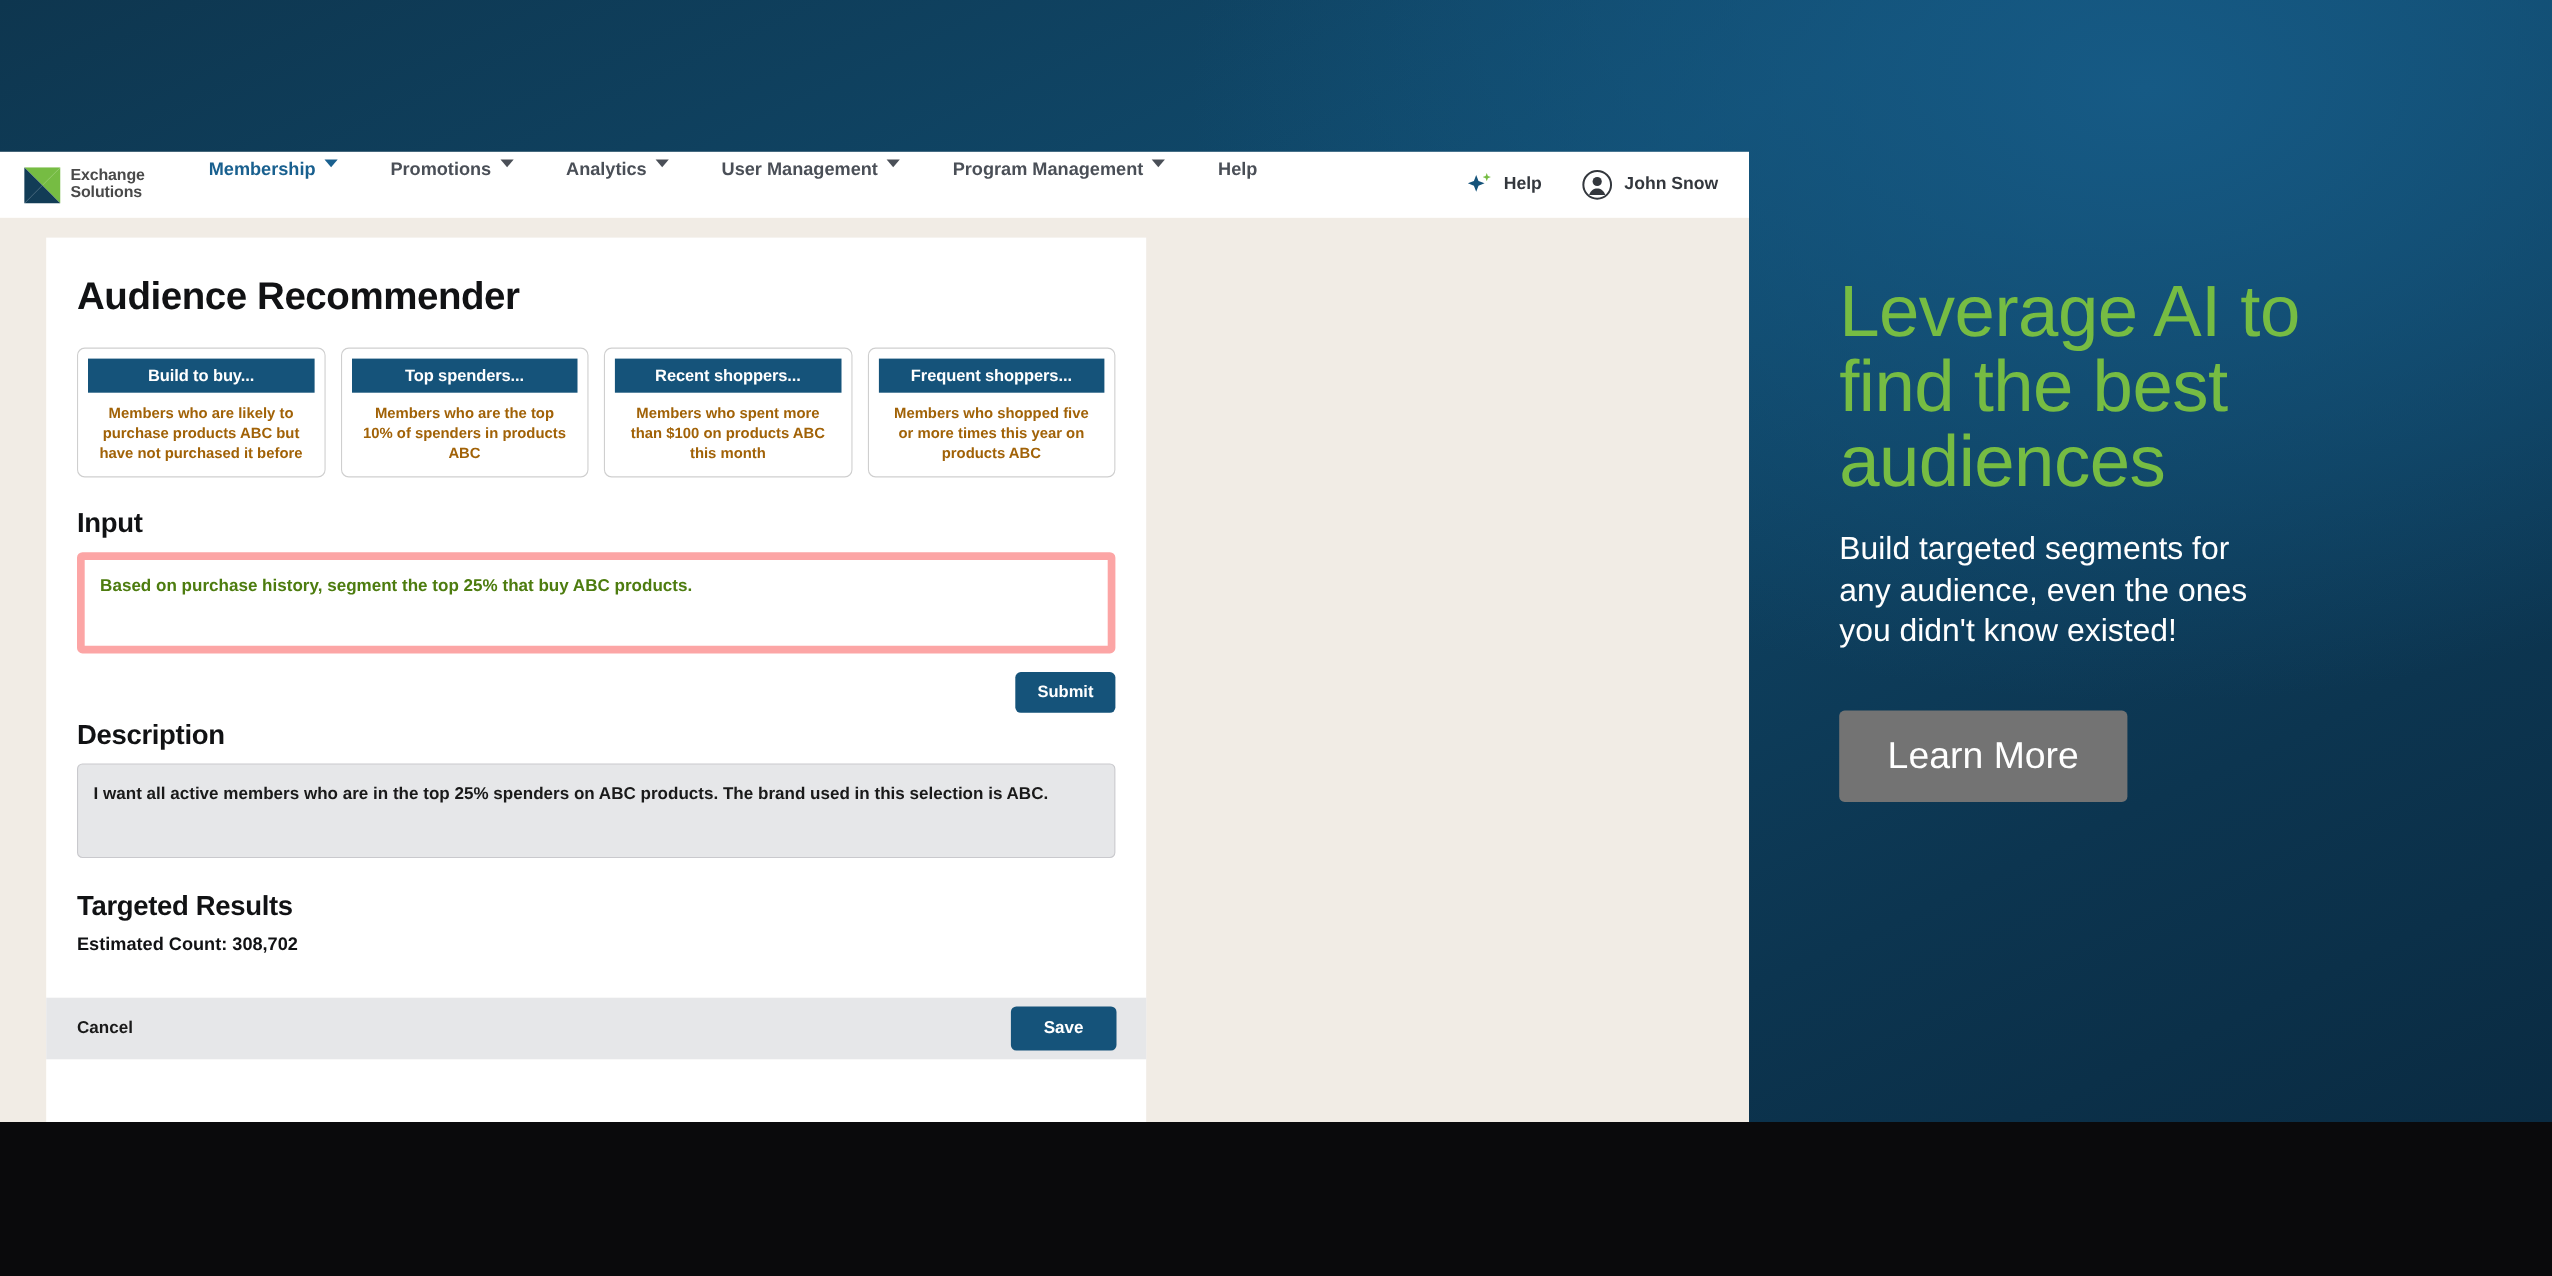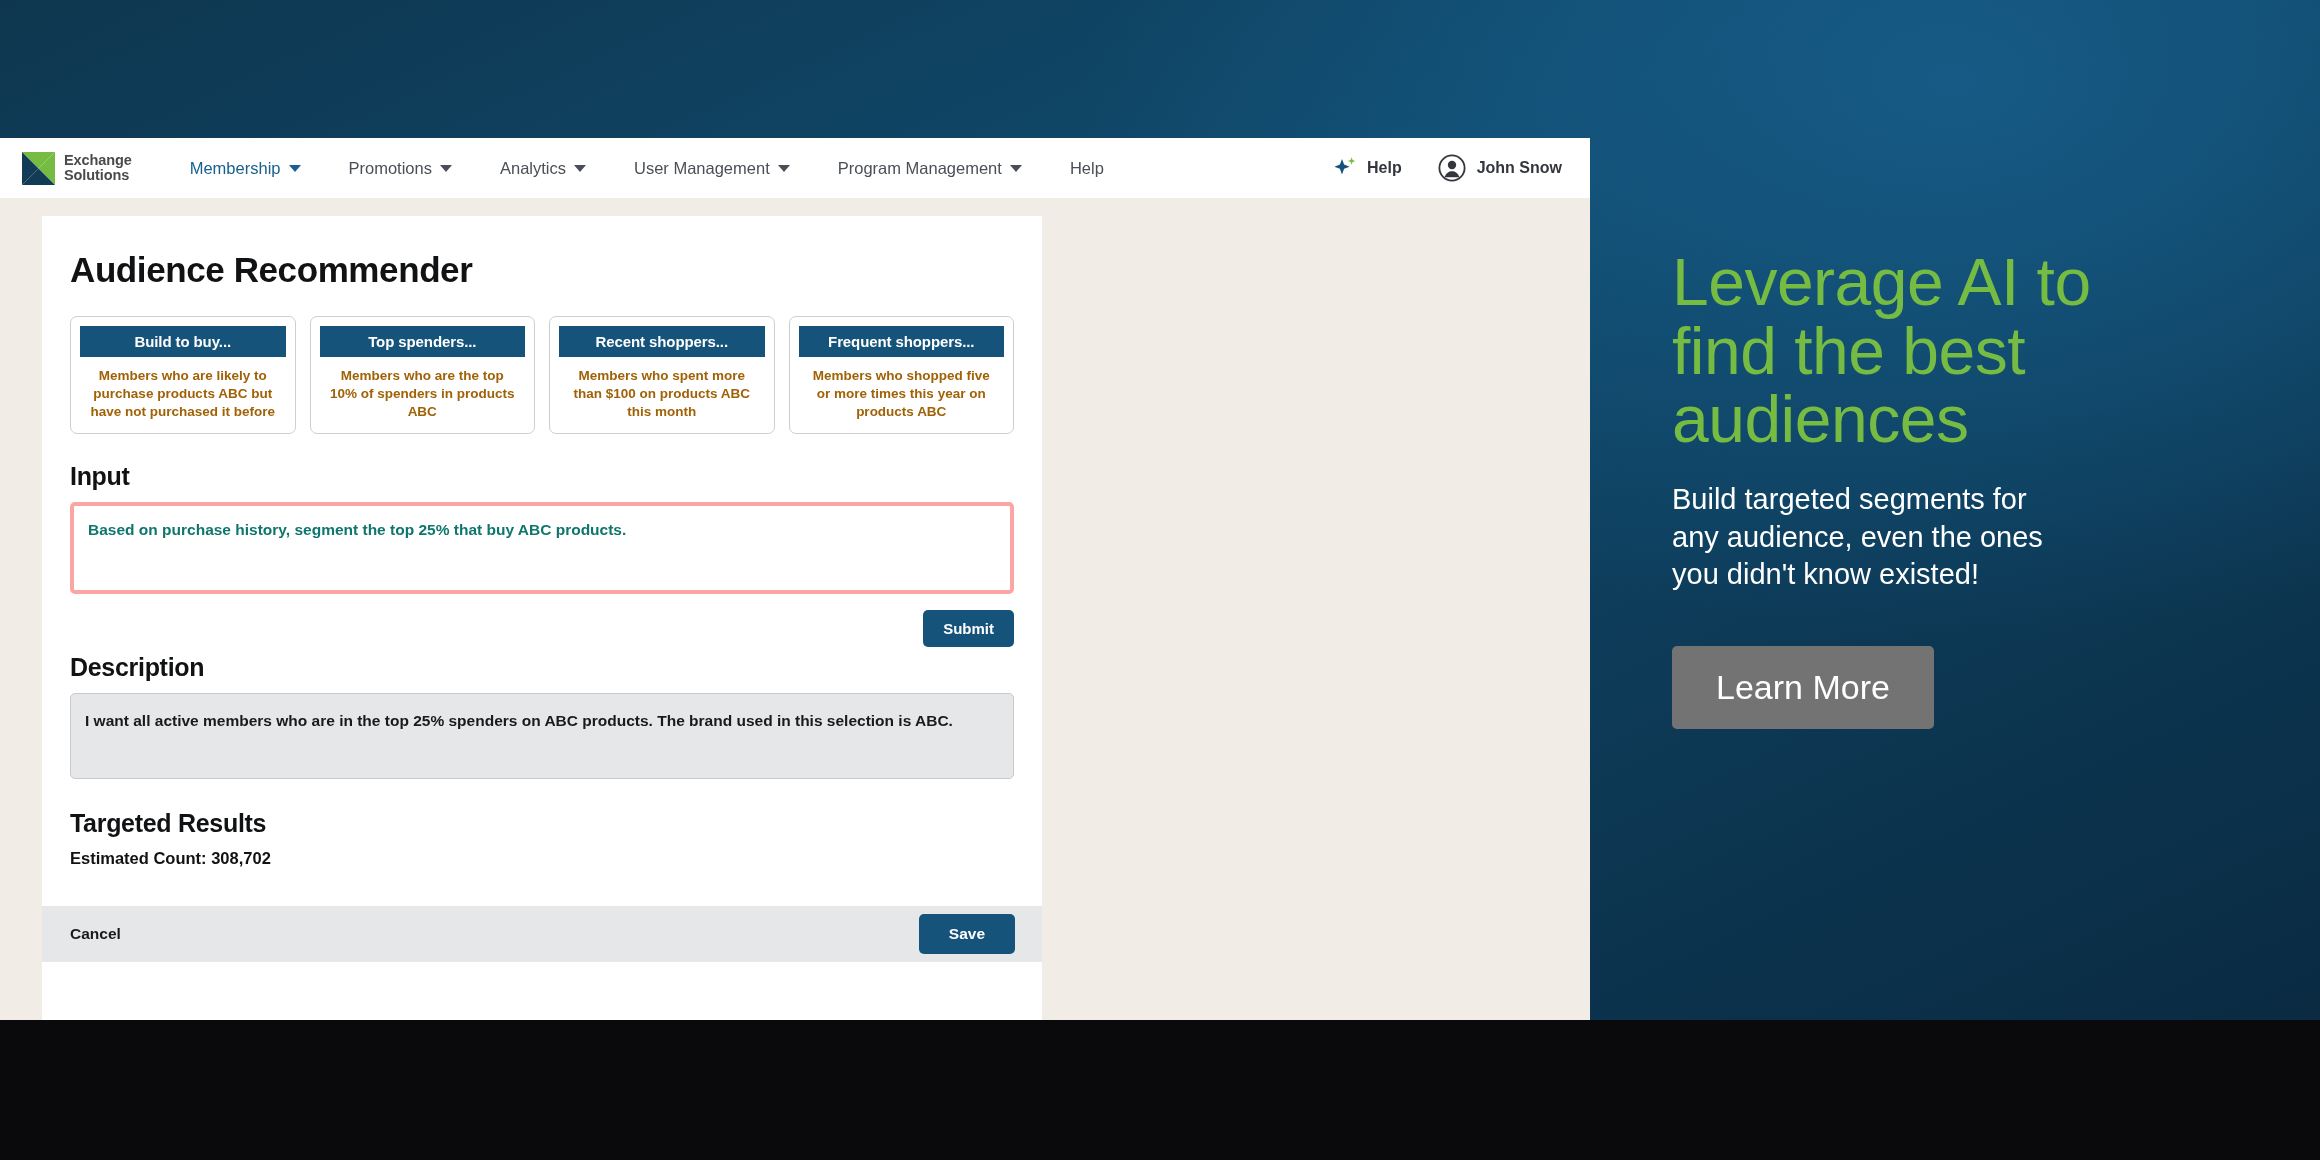--- a/index.html
+++ b/index.html
@@ -92,26 +92,26 @@
     line-height: 1.05;
     font-weight: 700;
     color: #4a4a4a;
     white-space: pre-line;
     letter-spacing: -0.1px;
   }
 
   .nav-items { display: flex; align-items: center; gap: 0; }
   .nav-item {
     display: flex;
-    align-items: center;
+    align-items: flex-start;
     gap: 8px;
     padding: 0 24px;
     height: 46px;
     font-size: 16.5px;
-    font-weight: 400;
+    font-weight: 700;
     color: #4a4f57;
     cursor: pointer;
     white-space: nowrap;
   }
   .nav-item.active { color: #19608f; }
   .caret {
     width: 0; height: 0;
     border-left: 6px solid transparent;
     border-right: 6px solid transparent;
     border-top: 7px solid #4a4f57;
@@ -191,27 +191,27 @@
     font-size: 25px;
     font-weight: 700;
     color: #111214;
     letter-spacing: -0.3px;
     margin-bottom: 11px;
   }
 
   .input-box {
     width: 100%;
     height: 92px;
-    border: 4px solid #fca5a5;
+    border: 7px solid #fca5a5;
     border-radius: 5px;
     background: #ffffff;
     padding: 13px 14px;
     font-size: 15.5px;
     font-weight: 700;
-    color: #0f766e;
+    color: #4d7c0f;
     font-family: "Liberation Sans", sans-serif;
     resize: none;
     line-height: 1.4;
   }
 
   .submit-row {
     display: flex;
     justify-content: flex-end;
     margin-top: 12px;
     margin-bottom: 6px;

